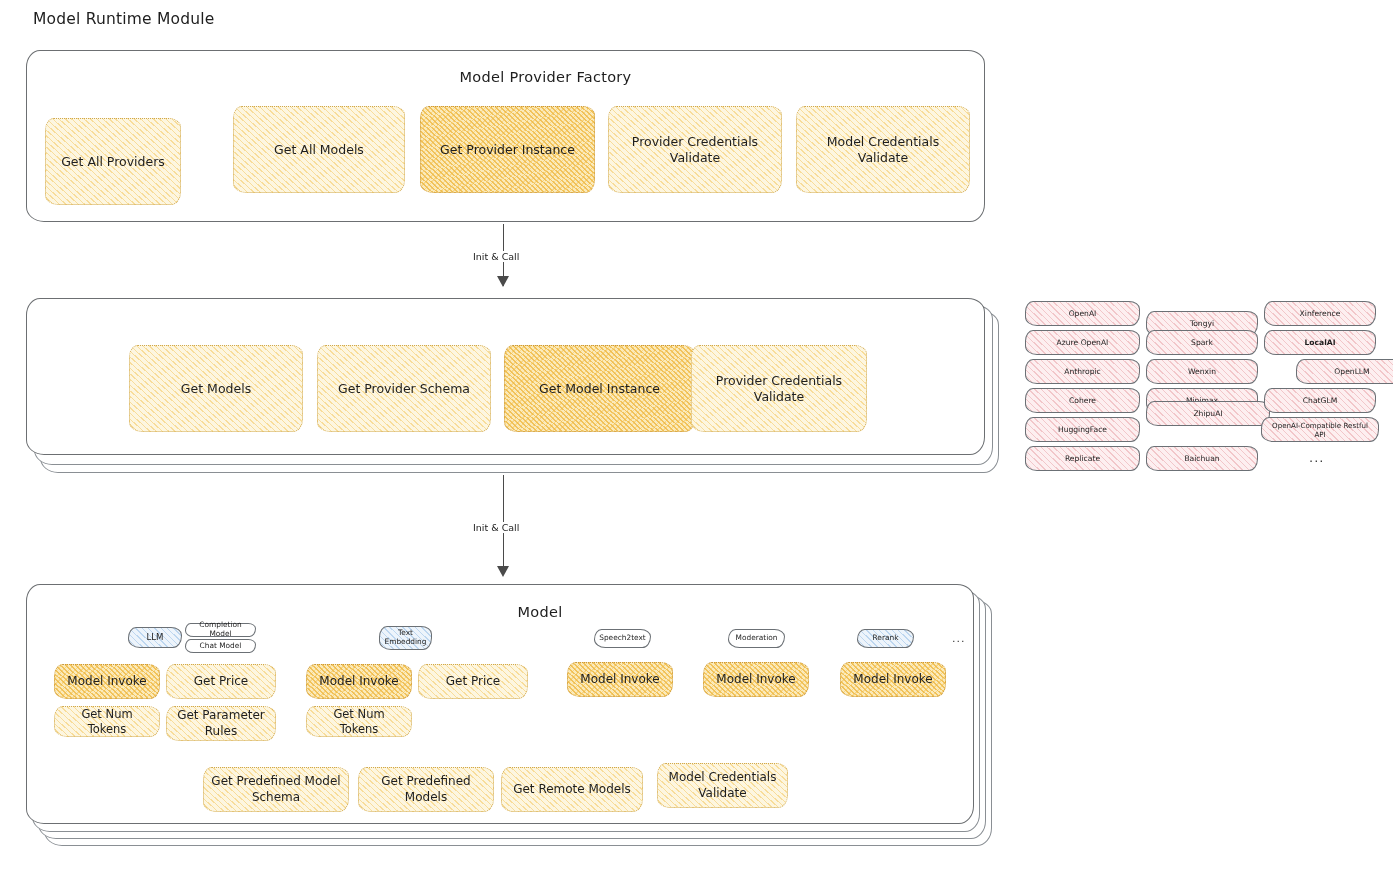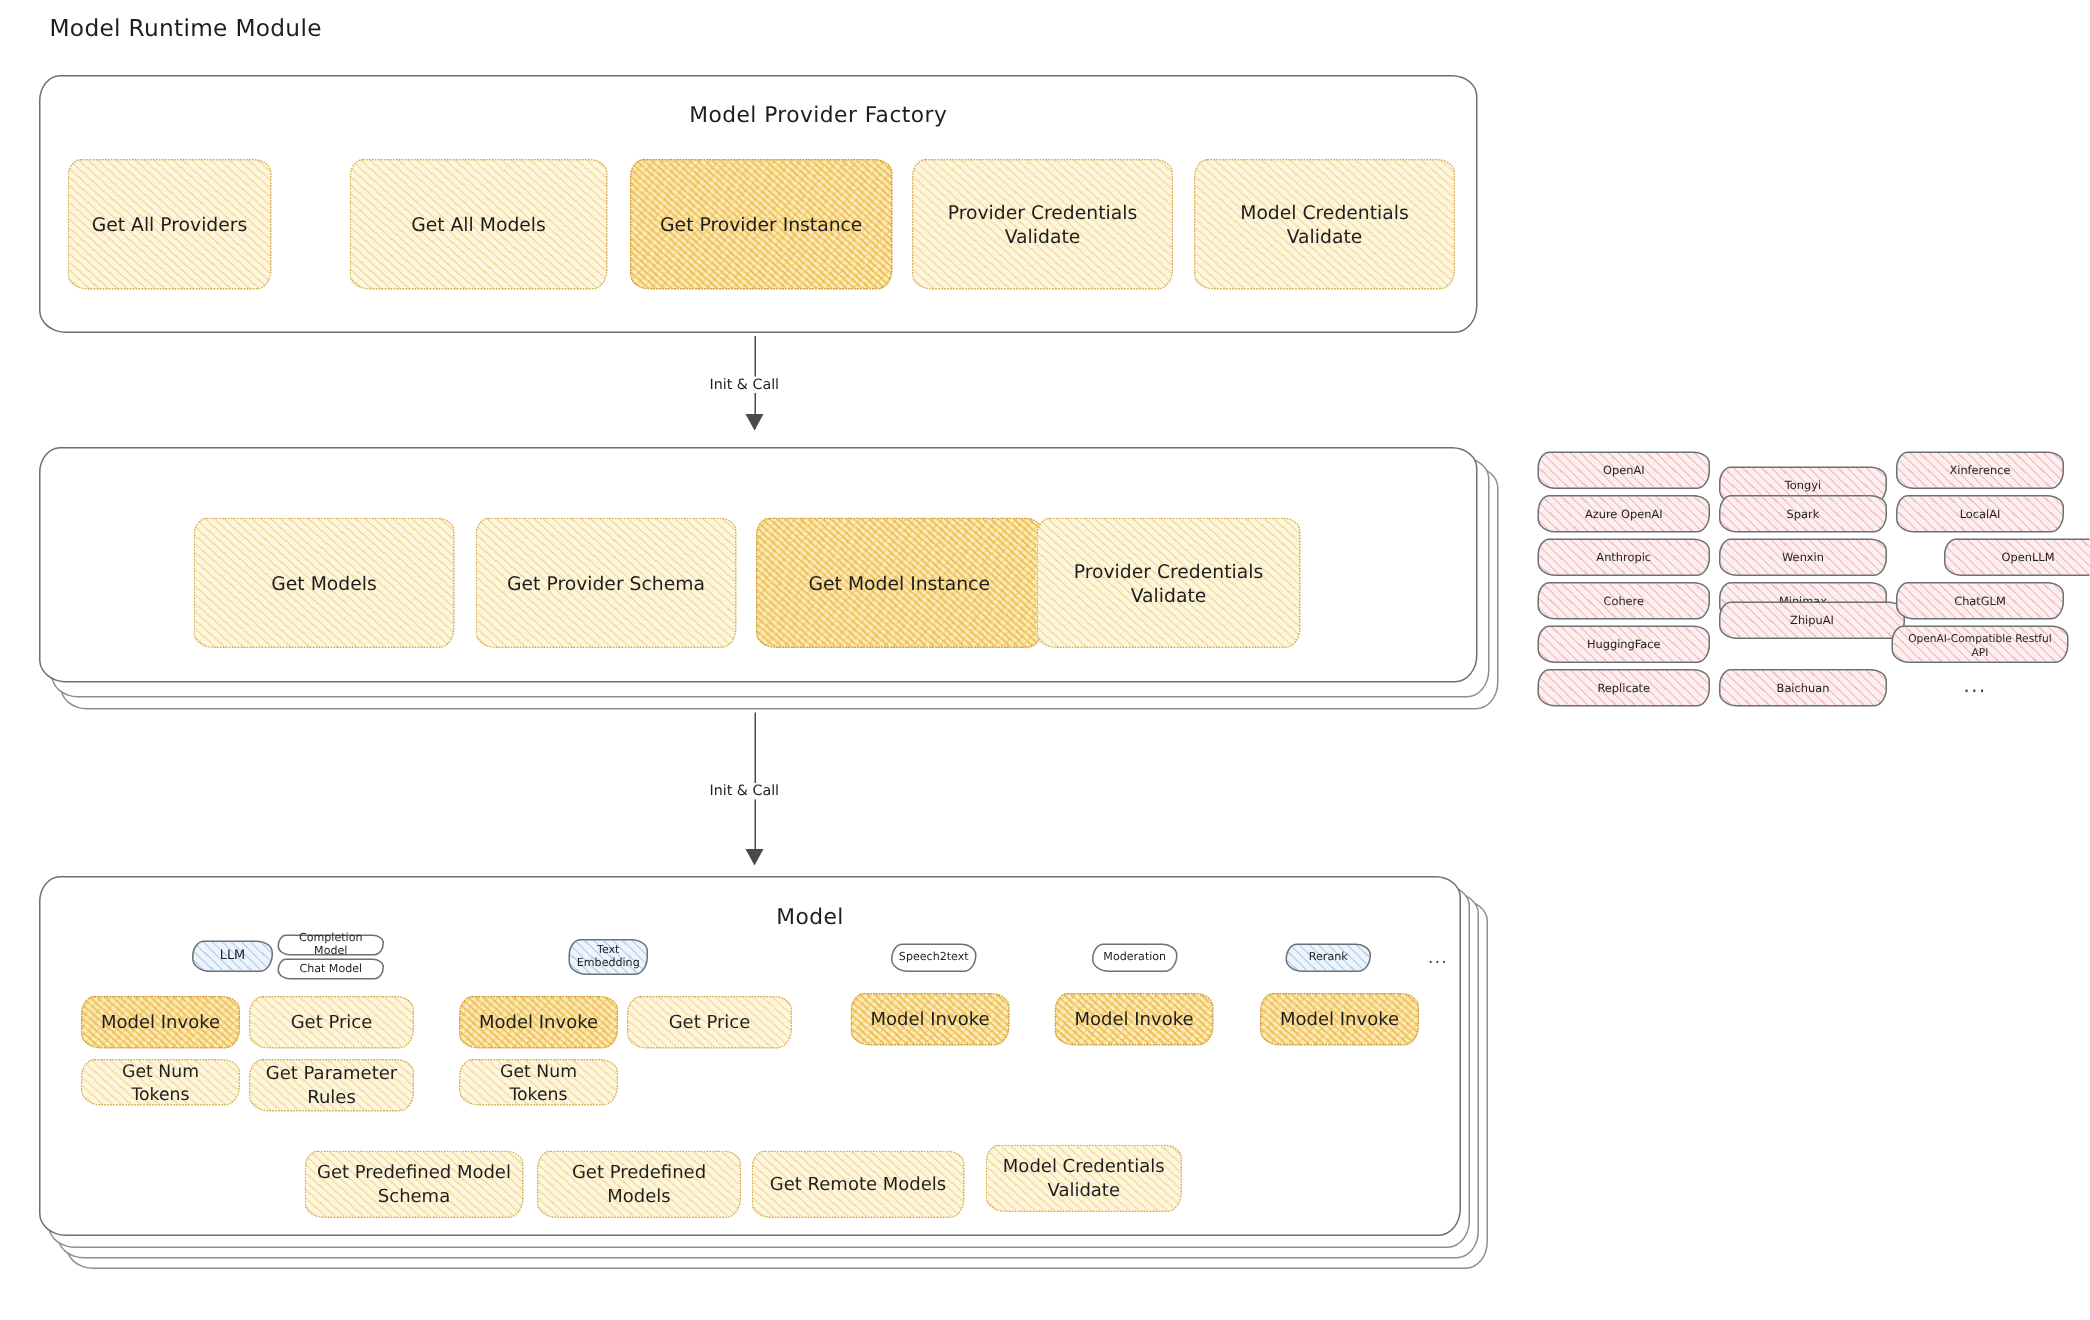--- a/index.html
+++ b/index.html
@@ -107,21 +107,21 @@
 </head>
 <body>
 
 <div class="canvas">
 
   <div id="title">Model Runtime Module</div>
 
   <div class="hd panel" style="left:26px;top:50px;width:959px;height:172px;"></div>
   <div class="panel-title" style="left:26px;top:69px;width:959px;">Model Provider Factory</div>
 
-  <div class="node fill-light" style="left:45px;top:106px;width:136px;height:87px;font-size:12.5px;">
+  <div class="node fill-light" style="left:45px;top:118px;width:136px;height:87px;font-size:12.5px;">
     <span>Get All Providers</span>
   </div>
   <div class="node fill-light" style="left:233px;top:106px;width:172px;height:87px;font-size:12.5px;">
     <span>Get All Models</span>
   </div>
   <div class="node fill-strong" style="left:420px;top:106px;width:175px;height:87px;font-size:12.5px;">
     <span>Get Provider Instance</span>
   </div>
   <div class="node fill-light" style="left:608px;top:106px;width:174px;height:87px;font-size:12.5px;">
     <span>Provider Credentials Validate</span>
@@ -185,21 +185,21 @@
   <div class="prov-chip fill-red" style="left:1146px;top:401px;width:124px;">
     <span>ZhipuAI</span>
     </div>
   <div class="prov-chip fill-red" style="left:1146px;top:446px;width:112px;">
     <span>Baichuan</span>
     </div>
 
   <div class="prov-chip fill-red" style="left:1264px;top:301px;width:112px;">
     <span>Xinference</span>
     </div>
-  <div class="prov-chip fill-red" style="left:1264px;top:330px;width:112px;">
+  <div class="prov-chip fill-red" style="left:1264px;top:330px;width:112px;font-weight:bold;">
     <span>LocalAI</span>
     </div>
   <div class="prov-chip fill-red" style="left:1264px;top:359px;width:112px;margin-left:32px;">
     <span>OpenLLM</span>
     </div>
   <div class="prov-chip fill-red" style="left:1264px;top:388px;width:112px;">
     <span>ChatGLM</span>
     </div>
   <div class="prov-chip fill-red" style="left:1261px;top:417px;width:118px;font-size:7.1px;">
     <span>OpenAI-Compatible Restful API</span>

